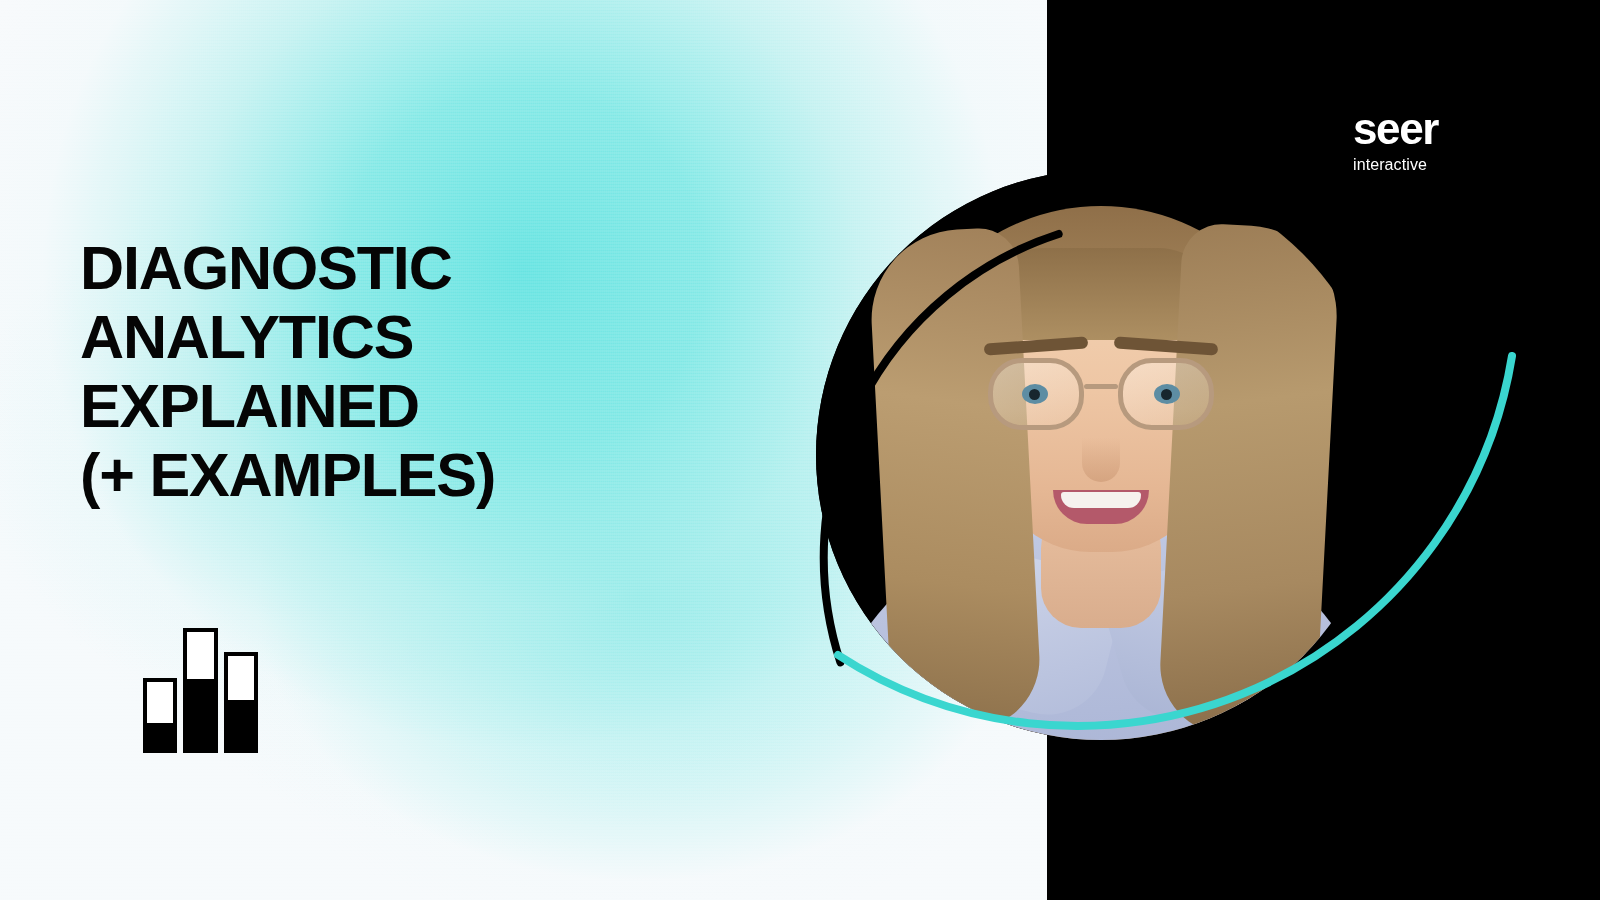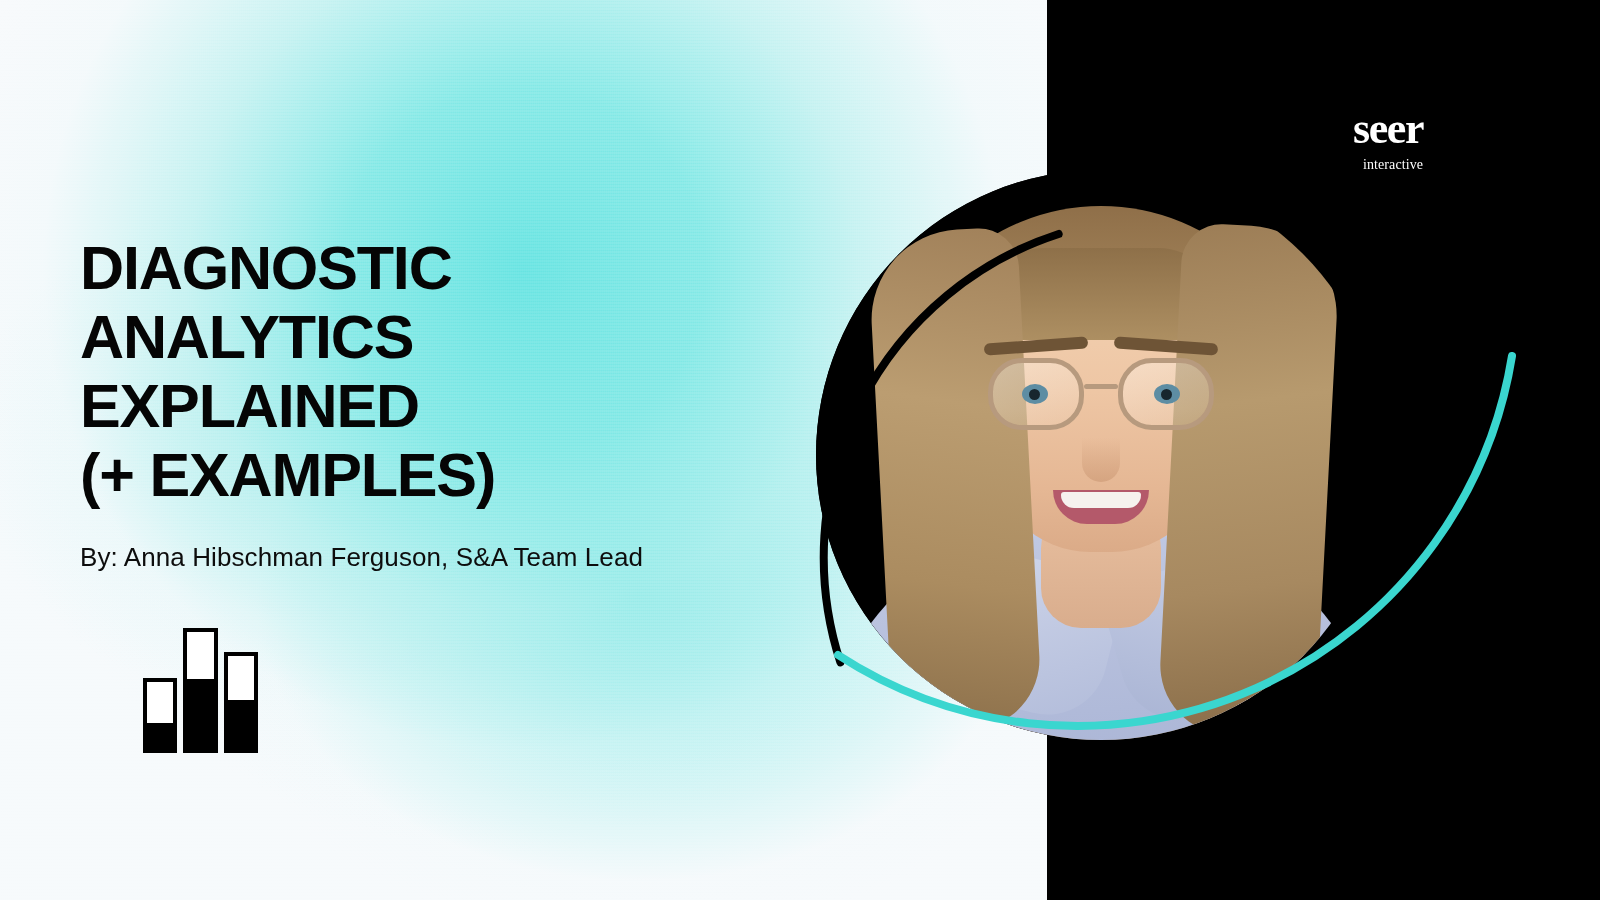--- a/index.html
+++ b/index.html
@@ -150,26 +150,26 @@
   .p-mouth{
     position:absolute;left:50%;top:320px;width:96px;height:34px;transform:translateX(-50%);
     background:#b4596a;border-radius:0 0 48px 48px;overflow:hidden;
   }
   .p-teeth{position:absolute;left:8px;top:2px;width:80px;height:16px;background:#f6f2ee;border-radius:4px 4px 18px 18px;}
 
   
   .ring-svg{position:absolute;left:0;top:0;width:1600px;height:900px;z-index:11;pointer-events:none;}
 
   
-  .logo{position:absolute;left:1353px;top:108px;z-index:15;color:#fff;text-align:left;font-family:Liberation Serif, serif;}
+  .logo{position:absolute;left:1353px;top:108px;z-index:15;color:#fff;text-align:left;}
   .logo .seer{
     display:block;font-size:44px;font-weight:800;letter-spacing:-1.4px;line-height:42px;
   }
   .logo .interactive{
-    display:block;font-size:14px;font-weight:400;letter-spacing:.1px;line-height:26px;margin-top:2px;text-align:right;
+    display:block;font-size:16px;font-weight:400;letter-spacing:.1px;line-height:26px;margin-top:2px;
   }
 </style>
 </head>
 <body>
 
 <div id="stage">
 
   <div class="left-panel">
     <div class="grad-blob"></div>
     <div class="grain"></div>
@@ -212,21 +212,20 @@
     <path d="M 838 655 A 440 440 0 0 0 1512 356" fill="none" stroke="#3ad6cf" stroke-width="8" stroke-linecap="round"></path>
   </svg>
 
   <div class="headline">
     <span class="hl">DIAGNOSTIC</span>
     <span class="hl">ANALYTICS</span>
     <span class="hl">EXPLAINED</span>
     <span class="hl">(+ EXAMPLES)</span>
   </div>
 
-  <div class="byline">By: Anna Hibschman Ferguson, S&amp;A Team Lead</div>
 
   <svg class="bars-icon" viewBox="0 0 115 125">
     <g>
       <rect x="2" y="52" width="30" height="71" fill="#ffffff" stroke="#000000" stroke-width="4"></rect>
       <rect x="4" y="95" width="26" height="26" fill="#000000"></rect>
     </g>
     <g>
       <rect x="42" y="2" width="31" height="121" fill="#ffffff" stroke="#000000" stroke-width="4"></rect>
       <rect x="44" y="51" width="27" height="70" fill="#000000"></rect>
     </g>

